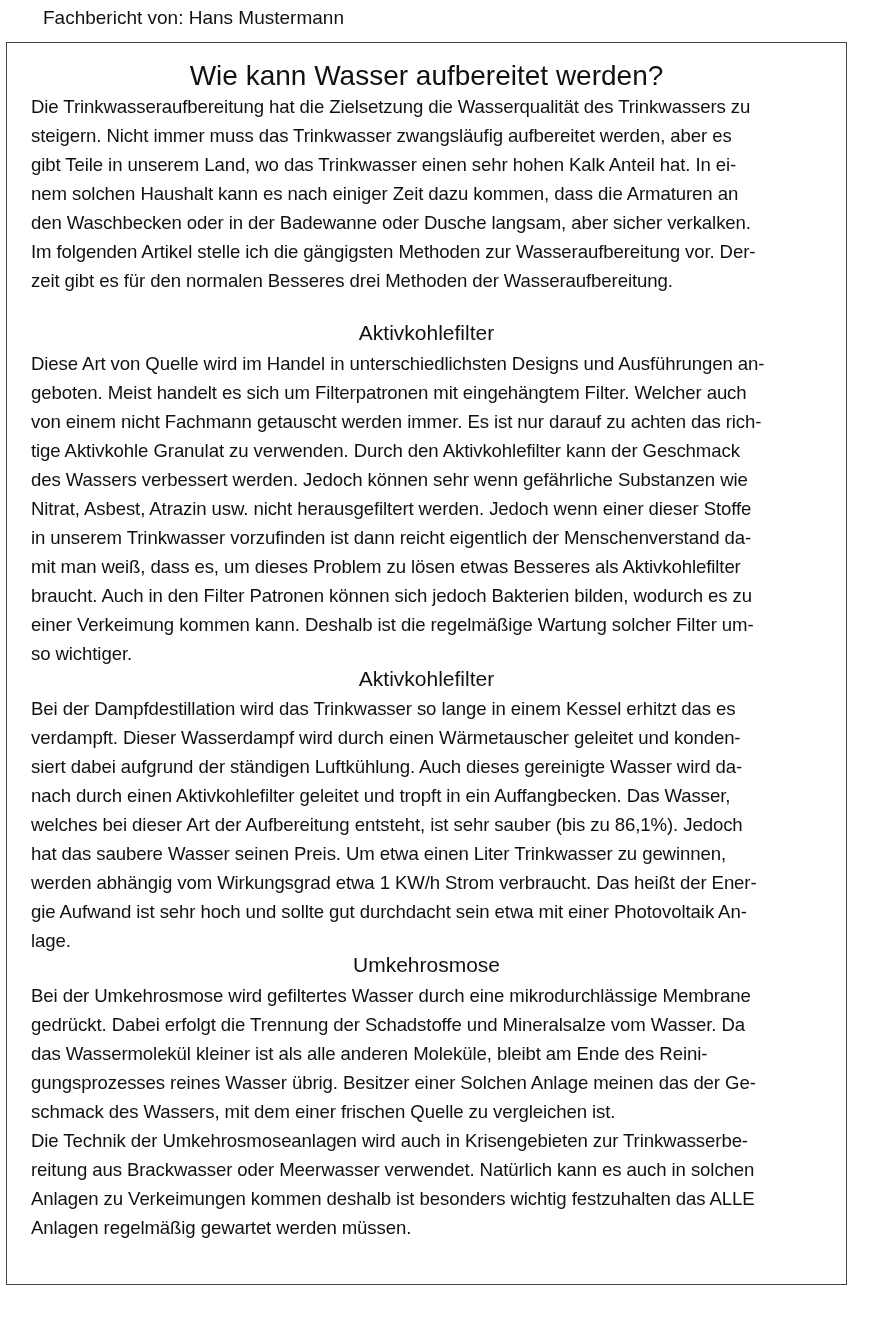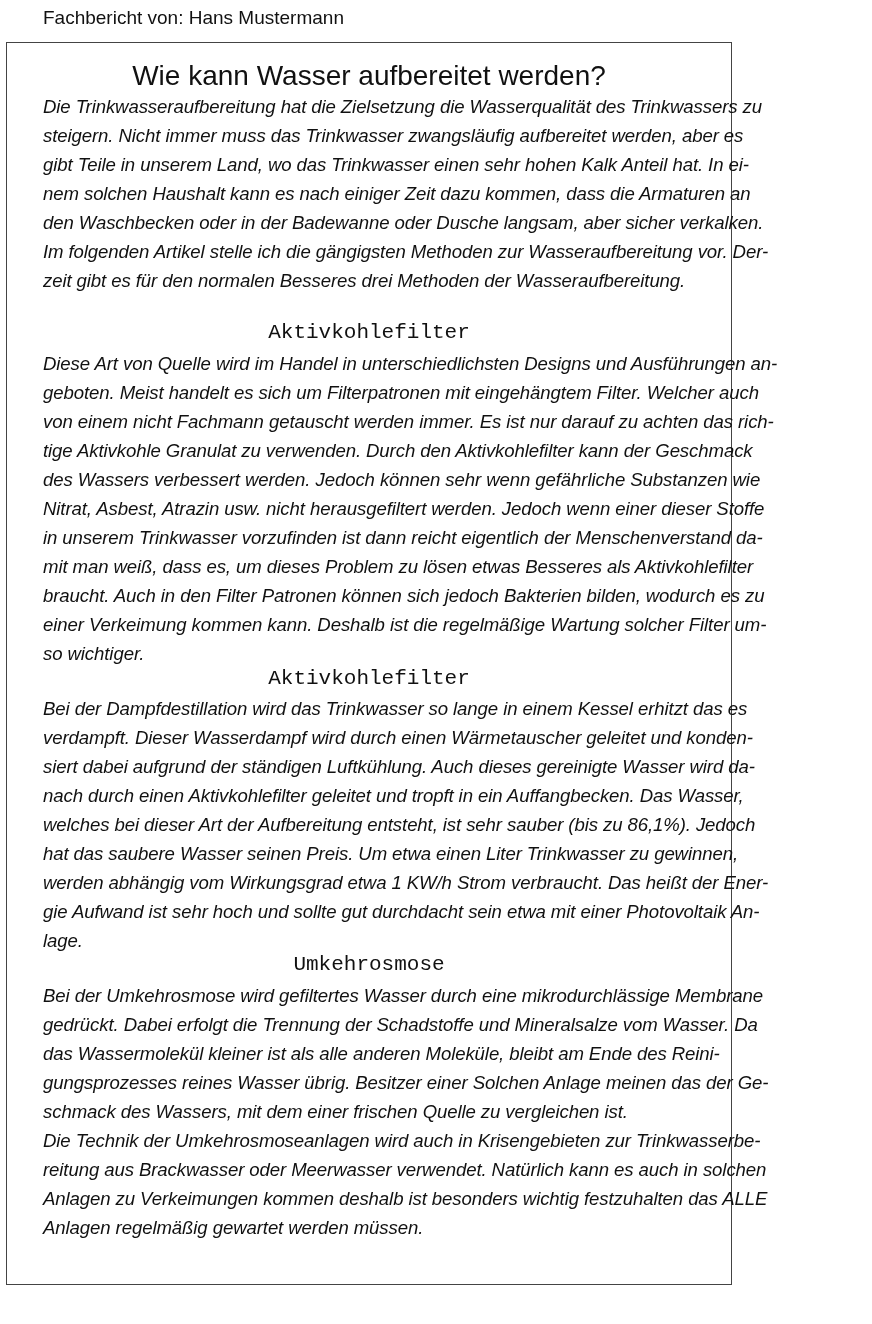--- a/index.html
+++ b/index.html
@@ -21,21 +21,21 @@
       top: 6px;
       font-size: 19px;
       line-height: 24px;
       white-space: nowrap;
       text-align: center;
     }
     .frame {
       position: absolute;
       left: 6px;
       top: 42px;
-      width: 726px;
+      width: 841px;
       height: 1243px;
       border: 1.5px solid #444444;
       box-sizing: border-box;
     }
     .main-title {
       position: absolute;
       left: 0;
       width: 100%;
       top: 15px;
       text-align: center;
@@ -44,30 +44,28 @@
       white-space: nowrap;
     }
     .section-title {
       position: absolute;
       left: 0;
       width: 100%;
       text-align: center;
       font-size: 21px;
       line-height: 28px;
       white-space: nowrap;
-      font-family: Liberation Mono, monospace;
     }
     .line {
       position: absolute;
-      left: 36px;
+      left: 24px;
       font-size: 18.6px;
       line-height: 29px;
       white-space: nowrap;
       letter-spacing: -0.1px;
-      font-style: italic;
     }
   </style>
 </head>
 <body>
 
 <div class="byline">Fachbericht von: Hans Mustermann</div>
 
 <div class="frame">
   <div class="main-title">Wie kann Wasser aufbereitet werden?</div>
 

